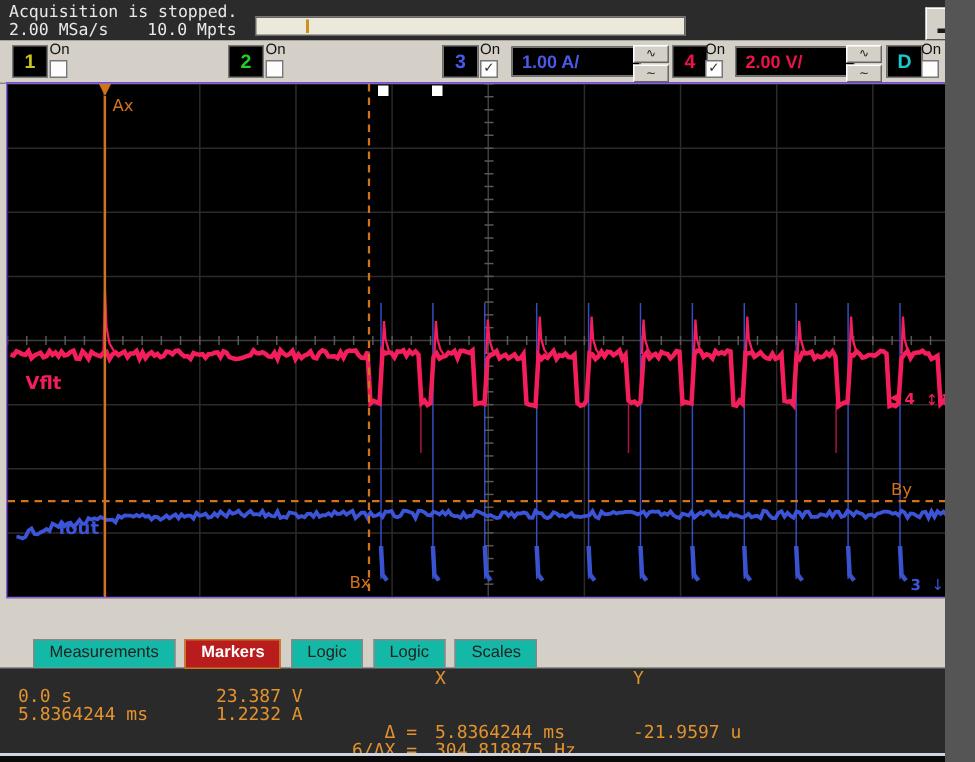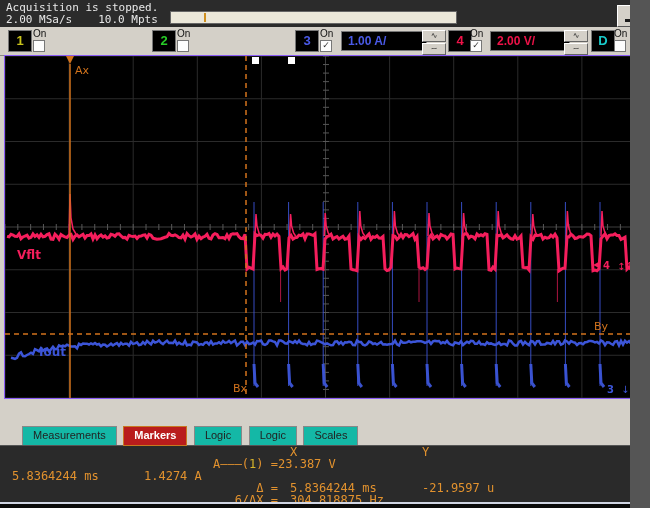--- a/index.html
+++ b/index.html
@@ -314,24 +314,24 @@
     <div class="tab">Logic</div>
     <div class="tab">Logic</div>
     <div class="tab">Scales</div>
   </div>
 
   <div class="readout">
     <div class="mrow">
       <span class="mlbl"></span><span class="mx">X</span><span class="my">Y</span>
     </div>
     <div class="mrow">
-      <span class="mlbl"><span>A———(</span><span style="color: rgb(216, 180, 42);">1</span><span>) =</span></span><span class="my">23.387 V</span>
-    </div>
-    <div class="mrow">
-      <span class="mx">5.8364244 ms</span><span class="my">1.4274 A</span>
+      <span class="mx">0.0 s</span><span class="my">23.387 V</span>
+    </div>
+    <div class="mrow">
+      <span class="mx">5.8364244 ms</span><span class="my">1.2232 A</span>
     </div>
     <div class="mrow">
       <span class="mlbl"><span></span><span></span><span>Δ =</span></span><span class="mx">5.8364244 ms</span><span class="my">-21.9597 u</span>
     </div>
     <div class="mrow">
       <span class="mlbl"><span></span><span></span><span>6/ΔX =</span></span><span class="mx">304.818875 Hz</span><span class="my"></span>
     </div>
   </div>
   <div class="sep"></div>
   <div class="bstrip"></div>

